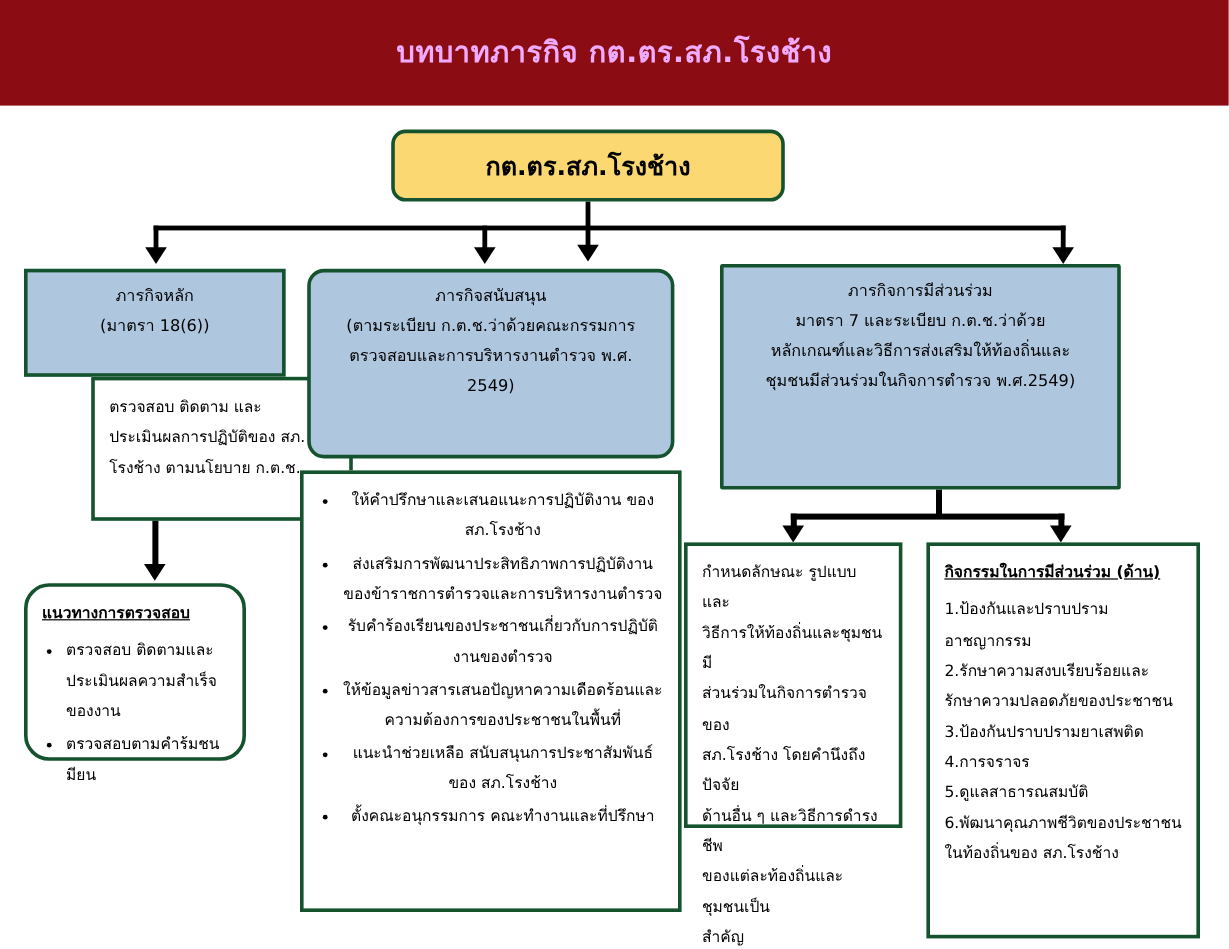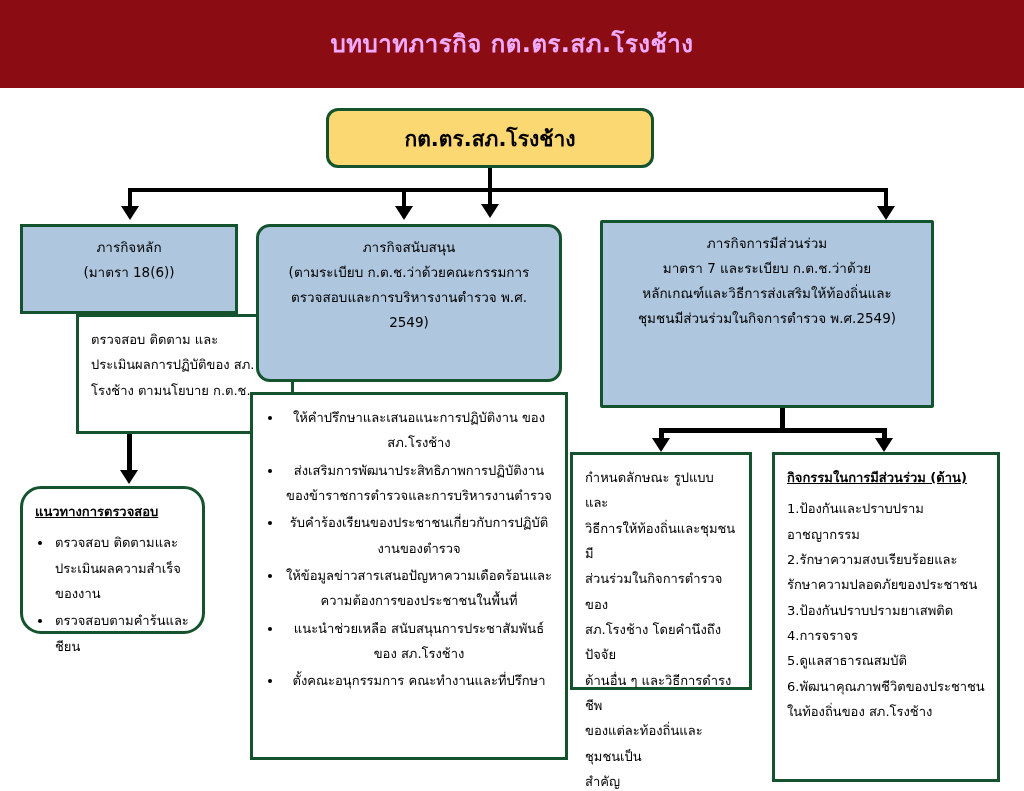--- a/index.html
+++ b/index.html
@@ -179,21 +179,21 @@
   </div>
 
   <div class="line" style="left:127px; top:434px; width:5px; height:38px;"></div>
   <div class="arrow-down" style="left:120px; top:470px;"></div>
 
   <div class="box b1-sub">
     <div class="body-text">
       <span class="underline-head">แนวทางการตรวจสอบ</span>
       <ul>
         <li>ตรวจสอบ ติดตามและประเมินผลความสำเร็จของงาน</li>
-        <li>ตรวจสอบตามคำร้นและชียน</li>
+        <li>ตรวจสอบตามคำร้มชนมียน</li>
       </ul>
     </div>
   </div>
 
   <div class="box blue b2-head">
     <div class="head-text">
       <span class="ln">ภารกิจสนับสนุน</span>
       <span class="ln">(ตามระเบียบ ก.ต.ช.ว่าด้วยคณะกรรมการ</span>
       <span class="ln">ตรวจสอบและการบริหารงานตำรวจ พ.ศ.</span>
       <span class="ln">2549)</span>

